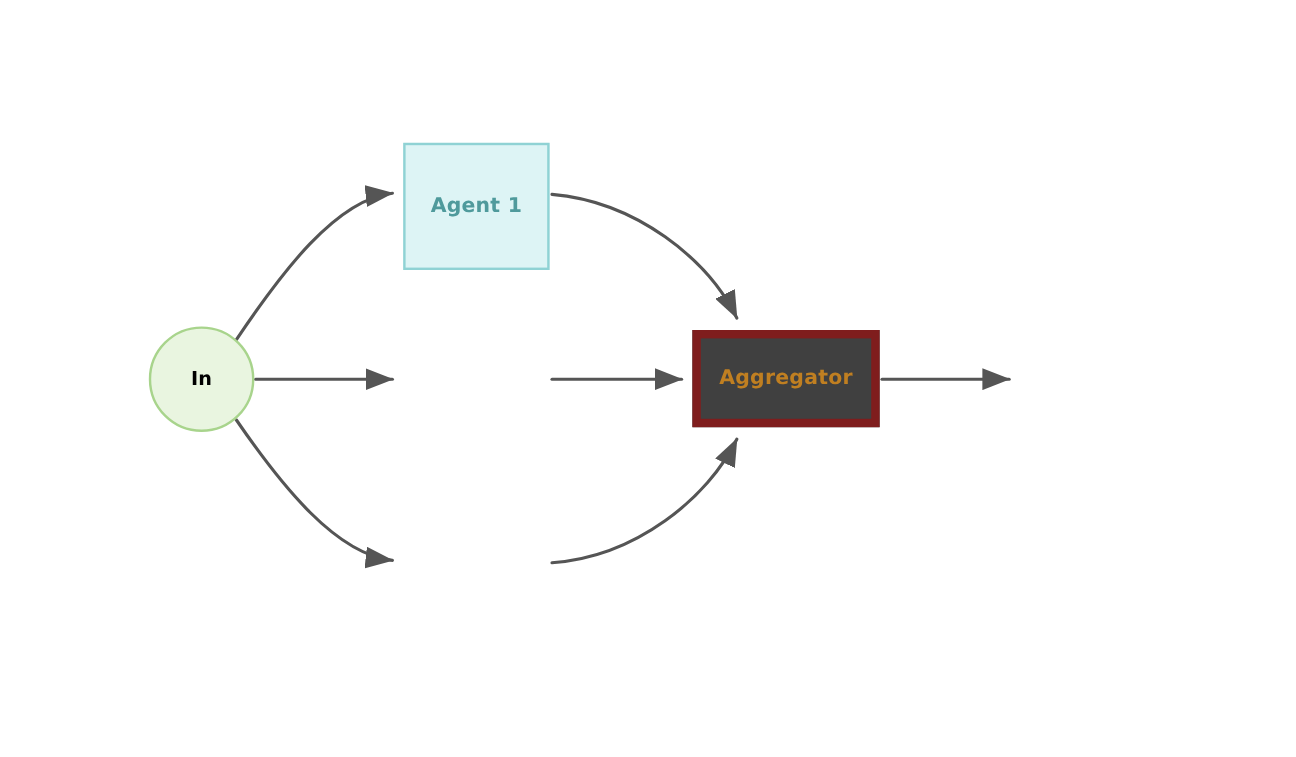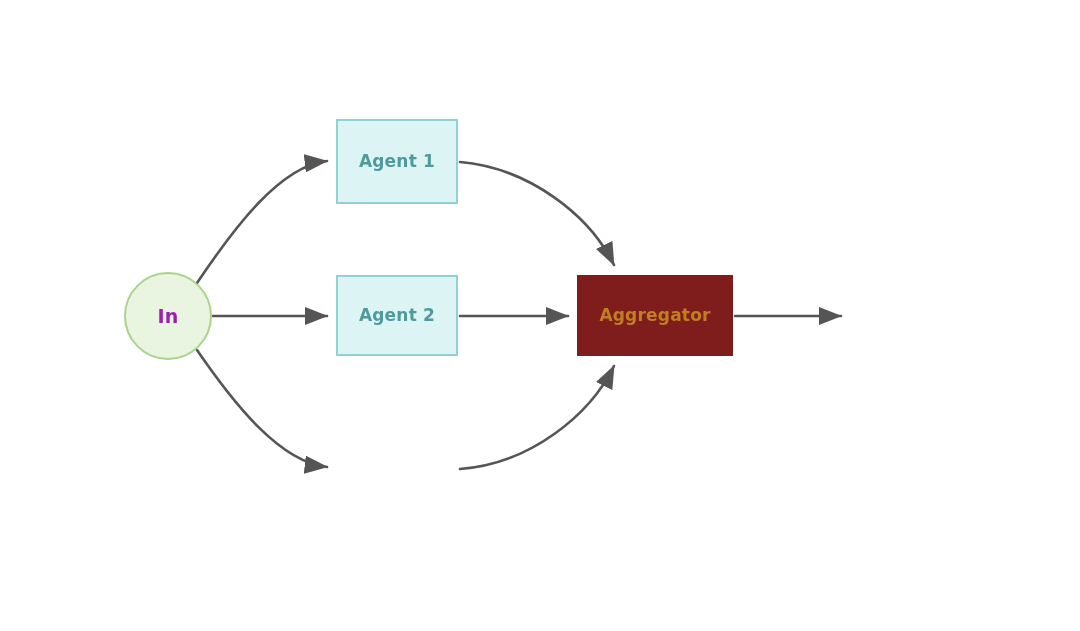--- a/index.html
+++ b/index.html
@@ -40,35 +40,35 @@
     line-height: 1;
     white-space: nowrap;
   }
   
   .node-terminal {
     border-radius: 50%;
     background: #e9f5e0;
     border: 2px solid #a8d48c;
   }
   .node-terminal .node-label {
-    color: #a21caf;
-    font-size: 19px;
+    color: #000000;
+    font-size: 16px;
   }
   
   .node-agent {
     background: #ddf4f5;
     border: 2px solid #8fd2d4;
   }
   .node-agent .node-label {
     color: #4f9a9c;
     font-size: 17px;
   }
   
   .node-aggregator {
-    background: #7f1d1d;
+    background: #404040;
     border: 7px solid #7f1d1d;
   }
   .node-aggregator .node-label {
     color: #c07f21;
     font-size: 17px;
   }
 </style>
 </head>
 <body>
 
@@ -93,27 +93,24 @@
 
     <path d="M 460 469 C 530 464, 590 415, 614 366" fill="none" stroke="#555555" stroke-width="2.6" stroke-linecap="round" marker-end="url(#arrowhead)"></path>
 
     <path d="M 735 316 L 841 316" fill="none" stroke="#555555" stroke-width="2.6" stroke-linecap="round" marker-end="url(#arrowhead)"></path>
   </svg>
 
   <div class="node node-terminal" style="left:124px; top:272px; width:88px; height:88px;">
     <span class="node-label">In</span>
   </div>
 
-  <div class="node node-agent" style="left:336px; top:119px; width:122px; height:85px;">
+  <div class="node node-agent" style="left:336px; top:119px; width:122px; height:106px;">
     <span class="node-label">Agent 1</span>
   </div>
 
-  <div class="node node-agent" style="left:336px; top:275px; width:122px; height:81px;">
-    <span class="node-label">Agent 2</span>
-  </div>
 
 
   <div class="node node-aggregator" style="left:577px; top:275px; width:156px; height:81px;">
     <span class="node-label">Aggregator</span>
   </div>
 
 
 </div>
 
 </body></html>

